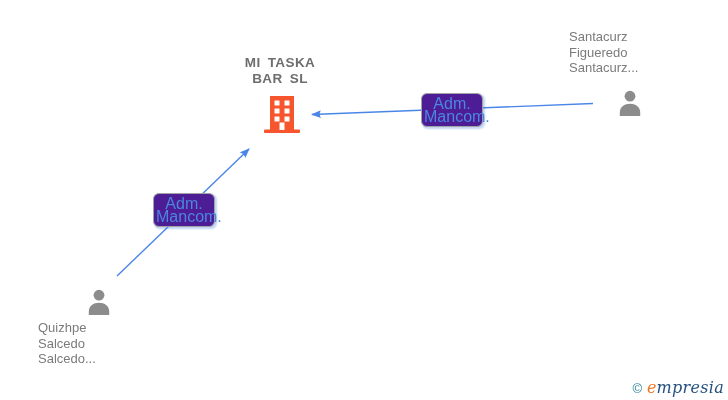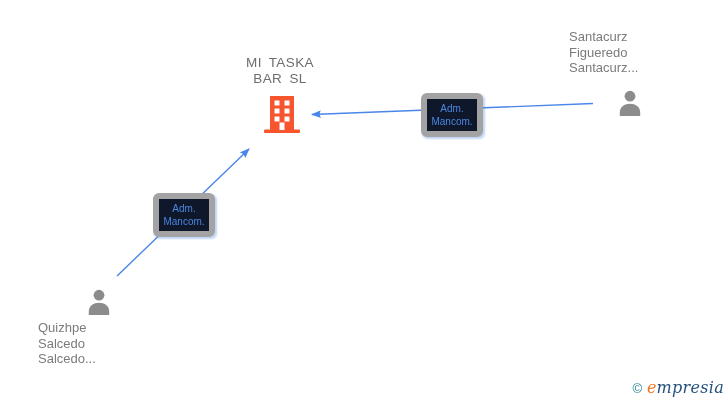--- a/index.html
+++ b/index.html
@@ -5,43 +5,43 @@
   html,body{margin:0;padding:0;background:#ffffff;}
   .canvas{
     position:relative;width:728px;height:400px;background:#ffffff;overflow:hidden;
     font-family:"Liberation Sans",sans-serif;
   }
   .edges{position:absolute;left:0;top:0;z-index:1;}
   .node,.edge-label,.name,.company-name{position:absolute;z-index:2;}
 
   .company-name{
     left:225px;top:55px;width:110px;
-    text-align:center;font-size:13.5px;font-weight:normal;color:#6E6E6E;
+    text-align:center;font-size:13.5px;font-weight:bold;color:#6E6E6E;
     line-height:16px;letter-spacing:.4px;word-spacing:3px;
   }
   .company-name span{display:block;}
 
   .building-wrap{left:264px;top:96px;width:36px;height:38px;}
 
   .person-wrap{width:30px;height:30px;}
   .person-santacurz{left:615px;top:88px;}
   .person-salcedo{left:84px;top:287px;}
 
   .name{
     width:120px;font-size:13px;color:#7B7B7B;line-height:15.5px;
   }
   .name span{display:block;}
   .name-santacurz{left:569px;top:29px;}
   .name-salcedo{left:38px;top:320px;}
 
   .edge-label{
     width:62px;box-sizing:border-box;
-    background:#0f172a;border:6px solid #a3a3a3;border-radius:6px;
+    background:#4c1d95;border:1px solid #a3a3a3;border-radius:6px;
     box-shadow:1.5px 1.5px 2px rgba(75,134,224,.35);
-    color:#4B86E0;font-size:10px;line-height:13px;text-align:center;
+    color:#4B86E0;font-size:16px;line-height:13px;text-align:center;
     padding:3px 2px;
   }
   .edge-label span{display:block;}
   .edge-label-right{left:421px;top:93px;}
   .edge-label-left{left:153px;top:193px;}
 
   .watermark{
     position:absolute;right:4px;bottom:3px;z-index:2;
     display:flex;align-items:baseline;gap:5px;
   }

